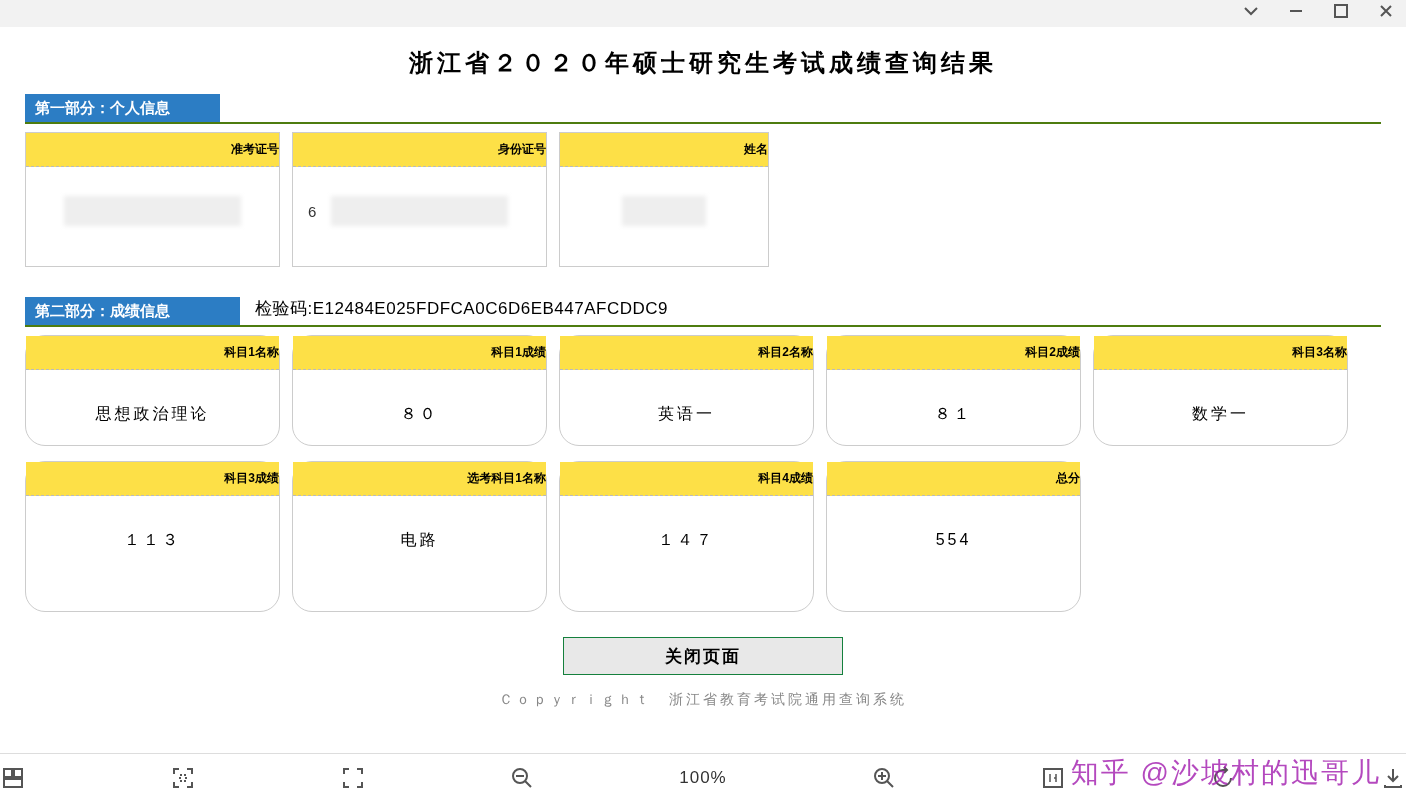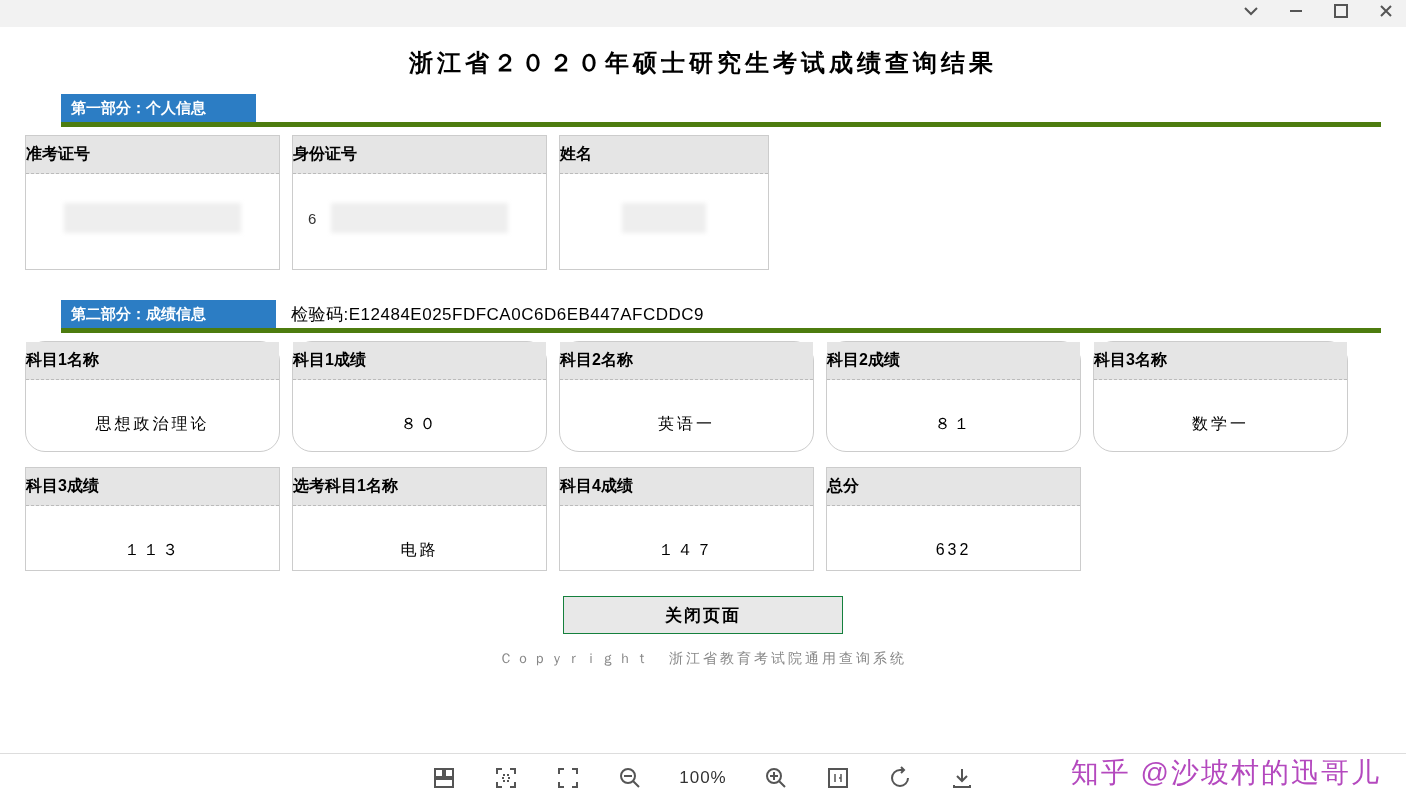--- a/index.html
+++ b/index.html
@@ -2,37 +2,37 @@
 <html><head>
   <meta charset="utf-8">
   <style>
     * { margin: 0; padding: 0; box-sizing: border-box; }
     body { font-family: "Microsoft YaHei", Arial, sans-serif; background: #fff; width: 1406px; height: 807px; overflow: hidden; position: relative; }
     .titlebar { height: 27px; background: #f2f2f2; display: flex; justify-content: flex-end; align-items: center; padding-right: 10px; gap: 25px; }
     .titlebar .win-btn { color: #555; font-size: 18px; cursor: pointer; width: 20px; text-align: center; }
     .content { padding: 10px 25px 0 25px; }
     .page-title { text-align: center; font-size: 24px; font-weight: bold; letter-spacing: 4px; margin: 10px 0 15px 0; }
     .section-bar { background: #2c7dc4; color: #fff; height: 28px; line-height: 28px; font-size: 15px; font-weight: bold; padding-left: 10px; display: inline-block; }
-    .section-row { display: flex; align-items: center; border-bottom: 5px solid #4d7c0f; margin-bottom: 8px; margin-left: 36px; }
+    .section-row { display: flex; border-bottom: 2px solid #4d7c0f; margin-bottom: 8px; }
     .verify-code { font-size: 17px; margin-left: 15px; letter-spacing: 0.5px; }
     .card-row { display: flex; gap: 12px; flex-wrap: wrap; margin-bottom: 15px; }
     .card { border: 1px solid #ccc; width: 255px; background: #fff; }
-    .card-header { background: #e5e5e5; text-align: left; font-weight: bold; font-size: 16px; padding: 8px 0; border-bottom: 1px dashed #bbb; }
+    .card-header { background: #fde047; text-align: right; font-weight: bold; font-size: 12px; padding: 8px 0; border-bottom: 1px dashed #bbb; }
     .card-body { text-align: center; font-size: 16px; letter-spacing: 3px; min-height: 55px; display: flex; align-items: center; justify-content: center; }
     .card-body.redacted { position: relative; }
     .card-body.redacted .blur { background: #eee; width: 70%; height: 30px; filter: blur(2px); }
     .section1 .card { height: 135px; }
     .section1 .card-body { height: 88px; }
     .section2 .card { height: 111px; border-radius: 20px; }
     .section2 .card-body { height: 88px; }
-    .section2-row2 .card { height: 104px; }
+    .section2-row2 .card { height: 151px; border-radius: 20px; }
     .section2-row2 .card-body { height: 88px; text-align: right; }
     .close-btn { display: block; margin: 25px auto 8px auto; width: 280px; height: 38px; background: #e8e8e8; border: 1px solid #15803d; font-size: 17px; font-weight: bold; letter-spacing: 2px; cursor: pointer; }
     .copyright { text-align: center; color: #888; font-size: 14px; letter-spacing: 3px; margin-top: 16px; }
-    .toolbar { position: absolute; bottom: 6px; left: 0; right: 0; height: 48px; border-top: 1px solid #ddd; display: flex; align-items: center; justify-content: center; gap: 36px; }
+    .toolbar { position: absolute; bottom: 6px; left: 0; right: 0; height: 48px; border-top: 1px solid #ddd; display: flex; align-items: center; justify-content: space-between; gap: 36px; }
     .toolbar .tool-btn { width: 26px; height: 26px; display: flex; align-items: center; justify-content: center; cursor: pointer; color: #444; }
     .toolbar .zoom-label { font-size: 17px; color: #333; letter-spacing: 1px; }
     .watermark { position: absolute; bottom: 15px; right: 25px; color: #a21caf; font-size: 28px; letter-spacing: 2px; opacity: 0.8; pointer-events: none; }
     svg { stroke: #555; stroke-width: 2; fill: none; }
     .redact-text { font-size: 15px; letter-spacing: 1px; color: #333; position: absolute; }
   </style>
 </head>
 <body>
 
 <div class="titlebar">
@@ -125,21 +125,21 @@
     <div class="card">
       <div class="card-header">选考科目1名称</div>
       <div class="card-body">电路</div>
     </div>
     <div class="card">
       <div class="card-header">科目4成绩</div>
       <div class="card-body">１４７</div>
     </div>
     <div class="card">
       <div class="card-header">总分</div>
-      <div class="card-body">632</div>
+      <div class="card-body">554</div>
     </div>
   </div>
 
   <button class="close-btn">关闭页面</button>
   <div class="copyright">Ｃｏｐｙｒｉｇｈｔ　浙江省教育考试院通用查询系统</div>
 </div>
 
 <div class="toolbar">
   <div class="tool-btn">
     <svg width="24" height="24" viewBox="0 0 24 24">

